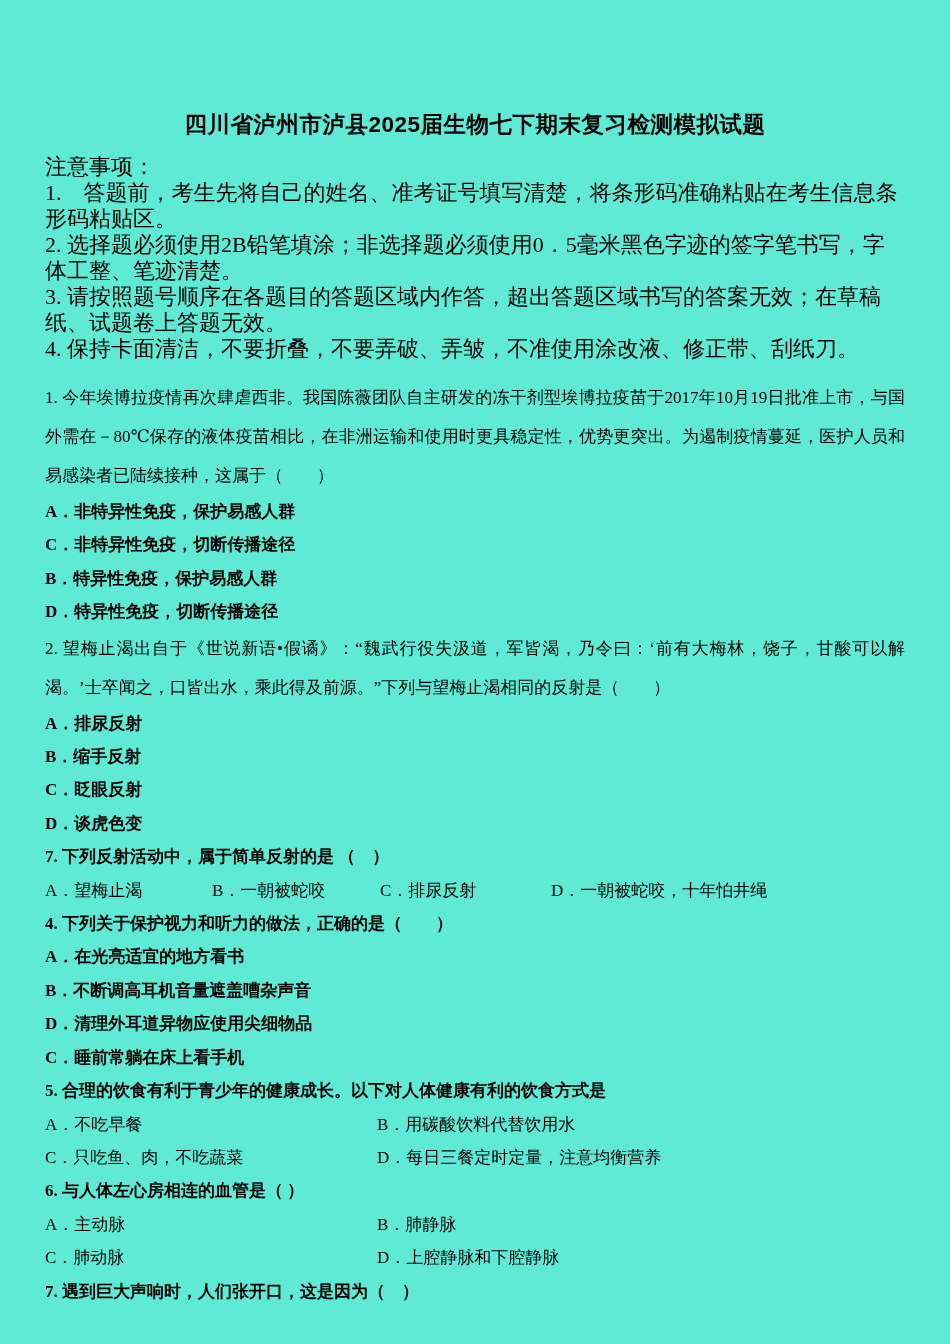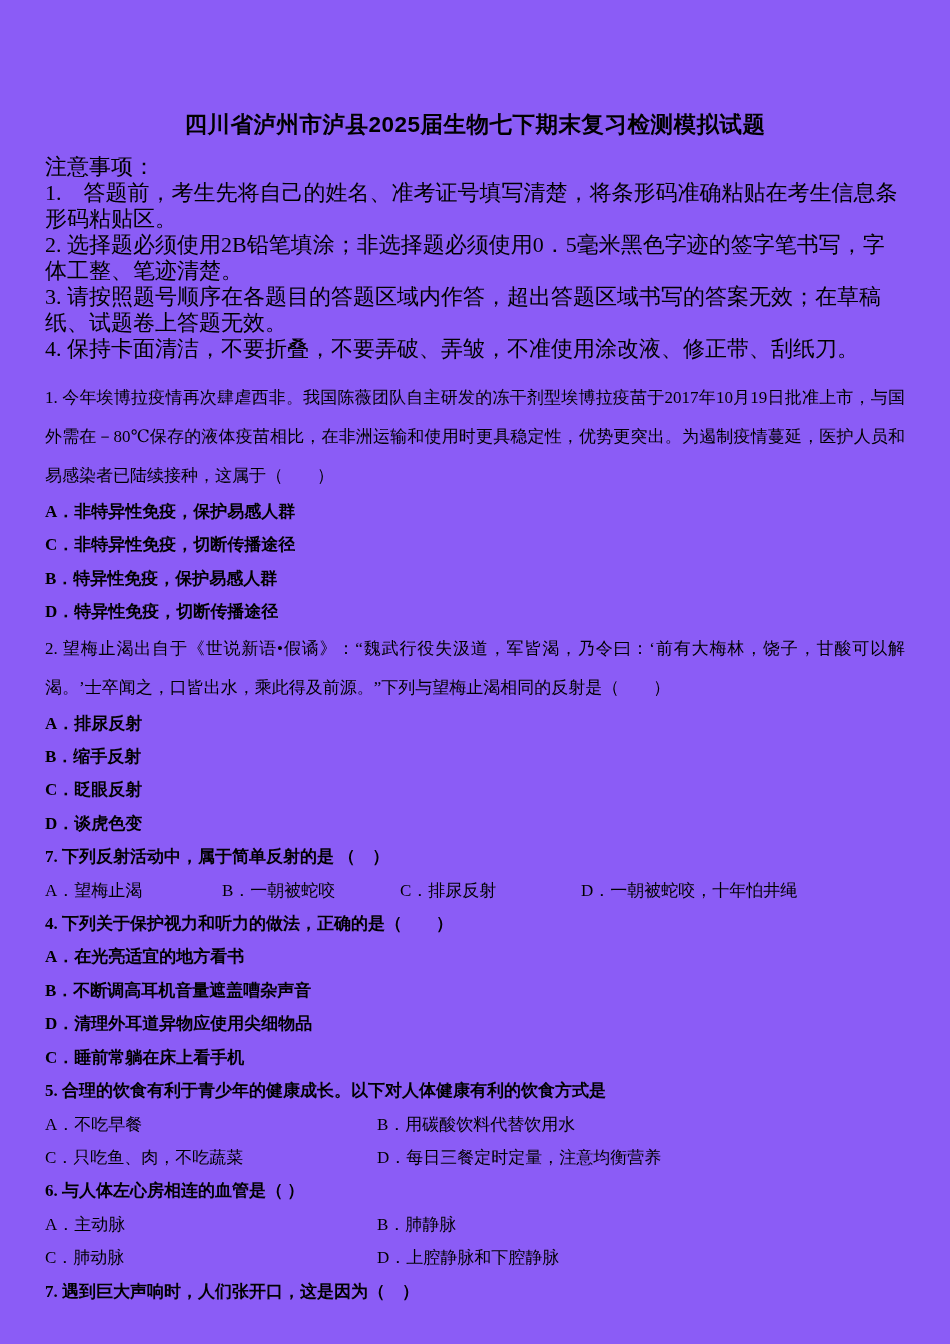--- a/index.html
+++ b/index.html
@@ -1,21 +1,21 @@
 <!DOCTYPE html>
 <html><head>
 <meta charset="utf-8">
 <style>
   html, body { margin: 0; padding: 0; background: #ffffff; }
   .page {
     position: relative;
     box-sizing: border-box;
     width: 950px;
     height: 1344px;
-    background: #8b5cf6;
+    background: #5eead4;
     padding: 108px 45px 0 45px;
     font-family: "Liberation Serif", "DejaVu Serif", serif;
     color: #000000;
     overflow: hidden;
   }
   .title {
     margin: 0;
     font-family: "Liberation Sans", "DejaVu Sans", sans-serif;
     font-size: 22.5px;
     line-height: 34px;
@@ -31,21 +31,20 @@
     margin: 0;
     line-height: 39px;
     text-align: justify;
     text-justify: inter-ideograph;
   }
   .line { margin: 0; line-height: 33.4px; font-weight: bold; }
   .opt-row4 {
     display: grid;
     grid-template-columns: 167px 168px 171px 1fr;
     line-height: 33.4px;
-    gap: 10px;
   }
   .opt-grid {
     display: grid;
     grid-template-columns: 332px 1fr;
     line-height: 33.4px;
   }
   .opt-row4 span, .opt-grid span { display: block; }
 </style>
 </head>
 <body>

